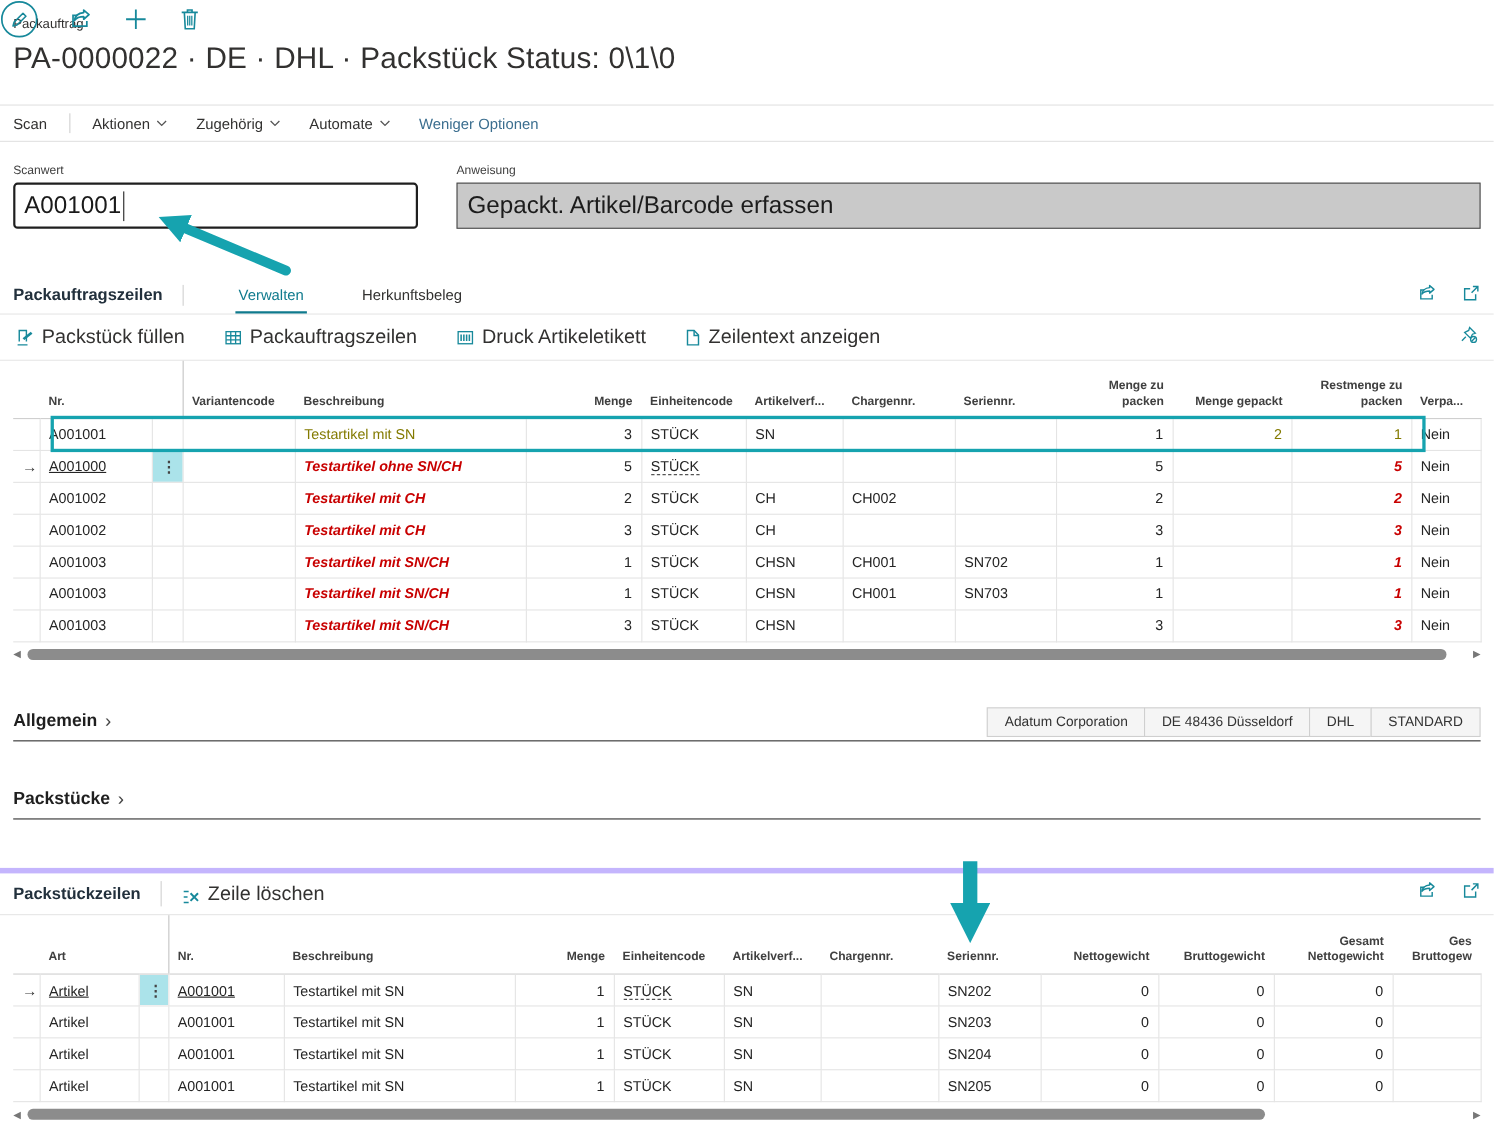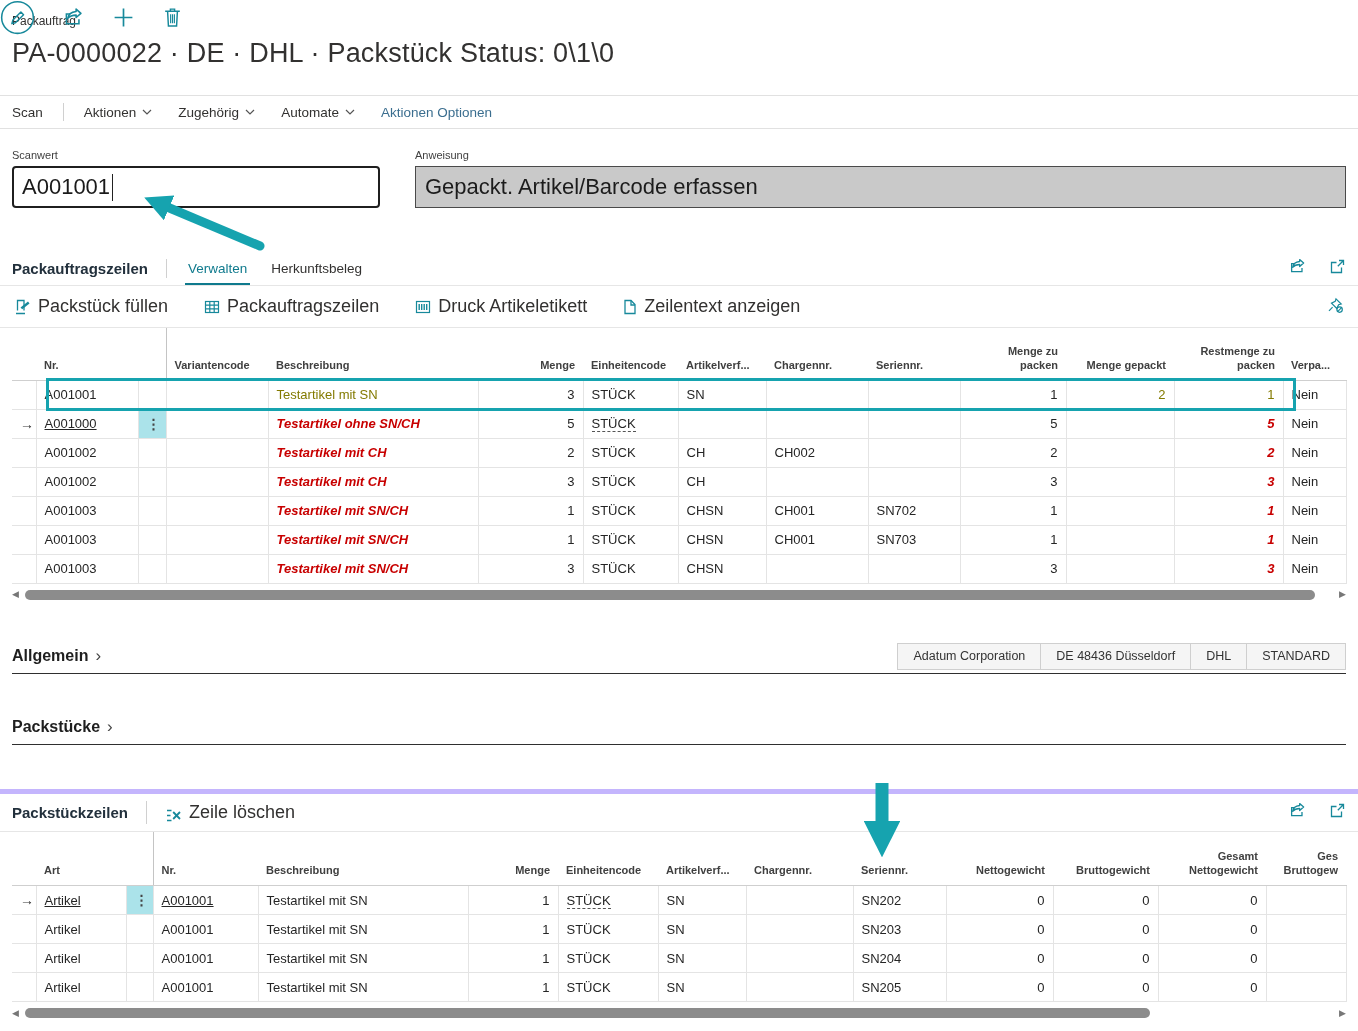--- a/index.html
+++ b/index.html
@@ -27,21 +27,21 @@
 .field label{display:block;font-size:11px;color:var(--muted);margin-bottom:5px;}
 .scanbox{width:368px;height:42px;border:2px solid #1f1f1f;border-radius:4px;display:flex;align-items:center;padding:0 8px;font-size:22px;color:#1a1a1a;background:#fff;}
 .caret{display:inline-block;width:1px;height:27px;background:#222;margin-left:2px;}
 .field.instr{flex:1;}
 .instrbox{height:42px;background:#C9C9C9;border:1px solid #4a4a4a;display:flex;align-items:center;padding:0 9px;font-size:22px;color:#1c1c1c;white-space:nowrap;overflow:hidden;}
 
 
 .part-header{display:flex;align-items:stretch;height:34px;margin:44px 0 0;border-bottom:1px solid #e6e6e6;padding:0 12px;gap:18px;}
 .part-title{align-self:center;font-size:15px;font-weight:700;color:#22303c;}
 .vdiv{width:1px;background:#d0d0d0;margin:7px 0;}
-.tab{display:flex;align-items:center;font-size:13.5px;color:#323130;padding:0 3px;cursor:pointer;}
+.tab{display:flex;align-items:center;font-size:13.5px;color:#323130;padding:0 3px;cursor:pointer;margin-left:29px;}
 .tab.active{color:#0F7A8D;box-shadow:inset 0 -2px 0 #0F7A8D;}
 .spacer{flex:1;}
 .hdr-icons{display:flex;align-items:center;gap:22px;}
 
 .toolbar{display:flex;align-items:center;height:42px;border-bottom:1px solid #e6e6e6;padding:0 14px;gap:36px;}
 .titem{display:flex;align-items:center;gap:7px;font-size:18px;color:#323130;cursor:pointer;}
 
 
 .table-wrap{position:relative;margin:0 12px;}
 table{border-collapse:collapse;table-layout:fixed;width:1334px;}
@@ -134,21 +134,21 @@
         <svg width="10" height="6" viewBox="0 0 10 6" fill="none" stroke="#555" stroke-width="1.2">
           <path d="M1 1l4 4 4-4"></path>
         </svg>
       </span>
     <span class="mi">
         <span>Automate</span>
         <svg width="10" height="6" viewBox="0 0 10 6" fill="none" stroke="#555" stroke-width="1.2">
           <path d="M1 1l4 4 4-4"></path>
         </svg>
       </span>
-    <span class="mi more">Aktionen Optionen</span>
+    <span class="mi more">Weniger Optionen</span>
   </nav>
 
   <div class="fields">
     <div class="field scan">
       <label>Scanwert</label>
       <div class="scanbox">
           <span>A001001</span>
           <span class="caret"></span>
         </div>
     </div>

